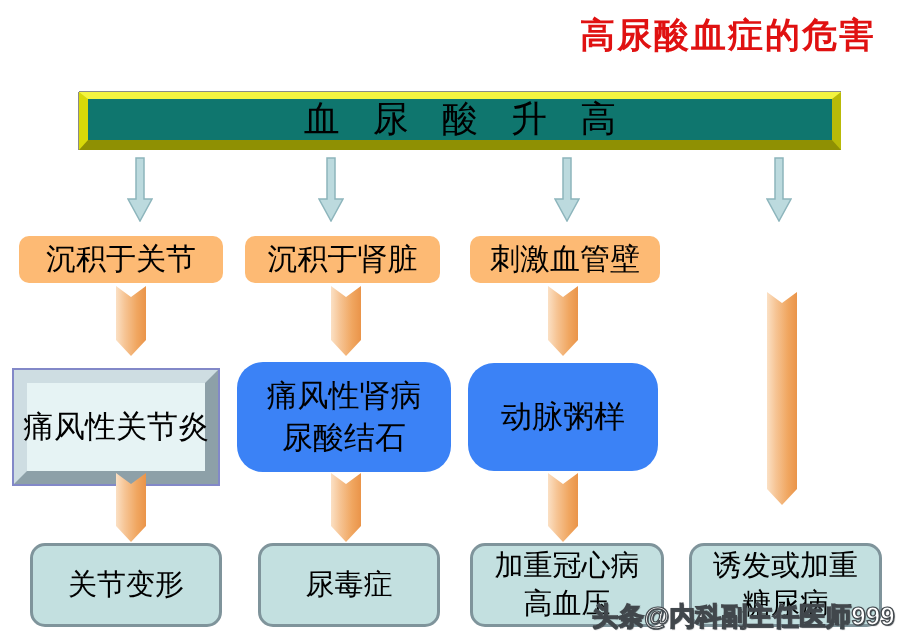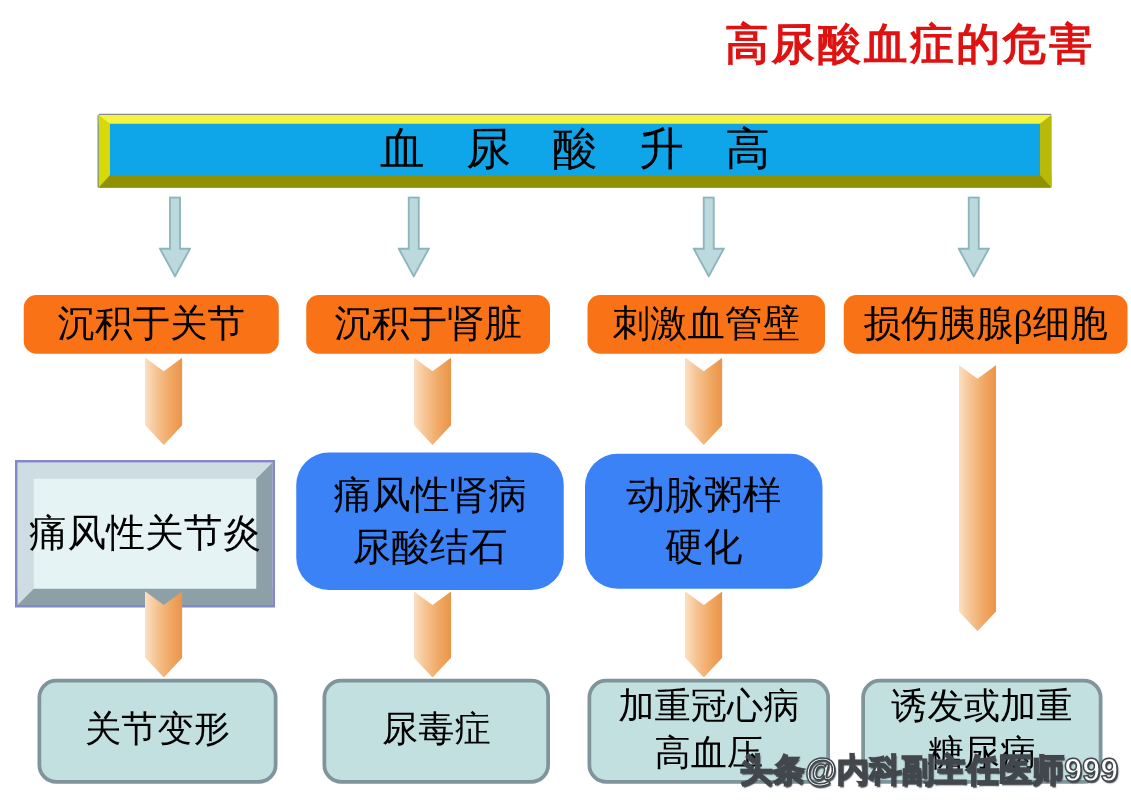--- a/index.html
+++ b/index.html
@@ -15,37 +15,37 @@
   }
   
   .title{
     position:absolute;top:14px;left:563px;width:330px;height:44px;
     color:#e01111;font-size:35px;font-weight:bold;
     letter-spacing:2px;text-align:center;line-height:44px;white-space:nowrap;
   }
   
   .banner{
     position:absolute;left:79px;top:92px;width:762px;height:58px;
-    background:#0ea5e9;box-sizing:border-box;
+    background:#0f766e;box-sizing:border-box;
     border-style:solid;border-width:7px 9px 10px 9px;
     border-color:#f4f440 #b9ba08 #8f9003 #d9d908;
     box-shadow:0 -1px 0 #8a8a8a, -1px 0 0 #8a8a8a;
     display:flex;align-items:center;justify-content:center;
   }
   .banner span{
     font-size:36px;color:#000;letter-spacing:0.92em;
     margin-right:-0.92em;white-space:nowrap;
   }
   
   .box{
     position:absolute;box-sizing:border-box;
     display:flex;flex-direction:column;align-items:center;justify-content:center;
     text-align:center;color:#000;
   }
-  .r1{background:#f97316;border-radius:10px;height:47px;top:236px;font-size:30px;}
+  .r1{background:#fdba74;border-radius:10px;height:47px;top:236px;font-size:30px;}
   .r2{background:#3b82f6;border-radius:26px;font-size:31px;line-height:1.35;}
   .r3{background:#c3e0e0;border:3px solid #7f949b;border-radius:15px;top:543px;height:84px;font-size:29px;line-height:1.3;}
   .nowrap{white-space:nowrap;}
   
   .box3d{
     position:absolute;left:14px;top:358px;width:204px;height:114px;
     box-sizing:border-box;background:#e6f3f4;
     border-style:solid;border-width:13px;
     border-color:#cedde2 #8da0a8 #8da0a8 #cedde2;
     outline:2px solid #8288c8;
@@ -99,39 +99,35 @@
 
   <div class="box r1 nowrap" style="left:19px;width:204px">
       <span>沉积于关节</span>
     </div>
   <div class="box r1 nowrap" style="left:245px;width:195px">
       <span>沉积于肾脏</span>
     </div>
   <div class="box r1 nowrap" style="left:470px;width:190px">
       <span>刺激血管壁</span>
     </div>
-  <div class="box r1 nowrap" style="left:675px;width:227px">
-      <span>损伤胰腺β细胞</span>
-    </div>
 
   <div class="oarrow oa-r1" style="left:116px"></div>
   <div class="oarrow oa-r1" style="left:331px"></div>
   <div class="oarrow oa-r1" style="left:548px"></div>
   <div class="oarrow oa-long" style="left:767px"></div>
 
   <div class="box3d">
     <span>痛风性关节炎</span>
   </div>
   <div class="box r2" style="left:237px;top:362px;width:214px;height:110px">
     <span class="nowrap">痛风性肾病</span>
     <span class="nowrap">尿酸结石</span>
   </div>
   <div class="box r2" style="left:468px;top:363px;width:190px;height:108px">
     <span class="nowrap">动脉粥样</span>
-    <span class="nowrap">硬化</span>
   </div>
 
   <div class="oarrow oa-r2" style="left:116px"></div>
   <div class="oarrow oa-r2" style="left:331px"></div>
   <div class="oarrow oa-r2" style="left:548px"></div>
 
   <div class="box r3 nowrap" style="left:30px;width:192px">
       <span>关节变形</span>
     </div>
   <div class="box r3 nowrap" style="left:258px;width:182px">

